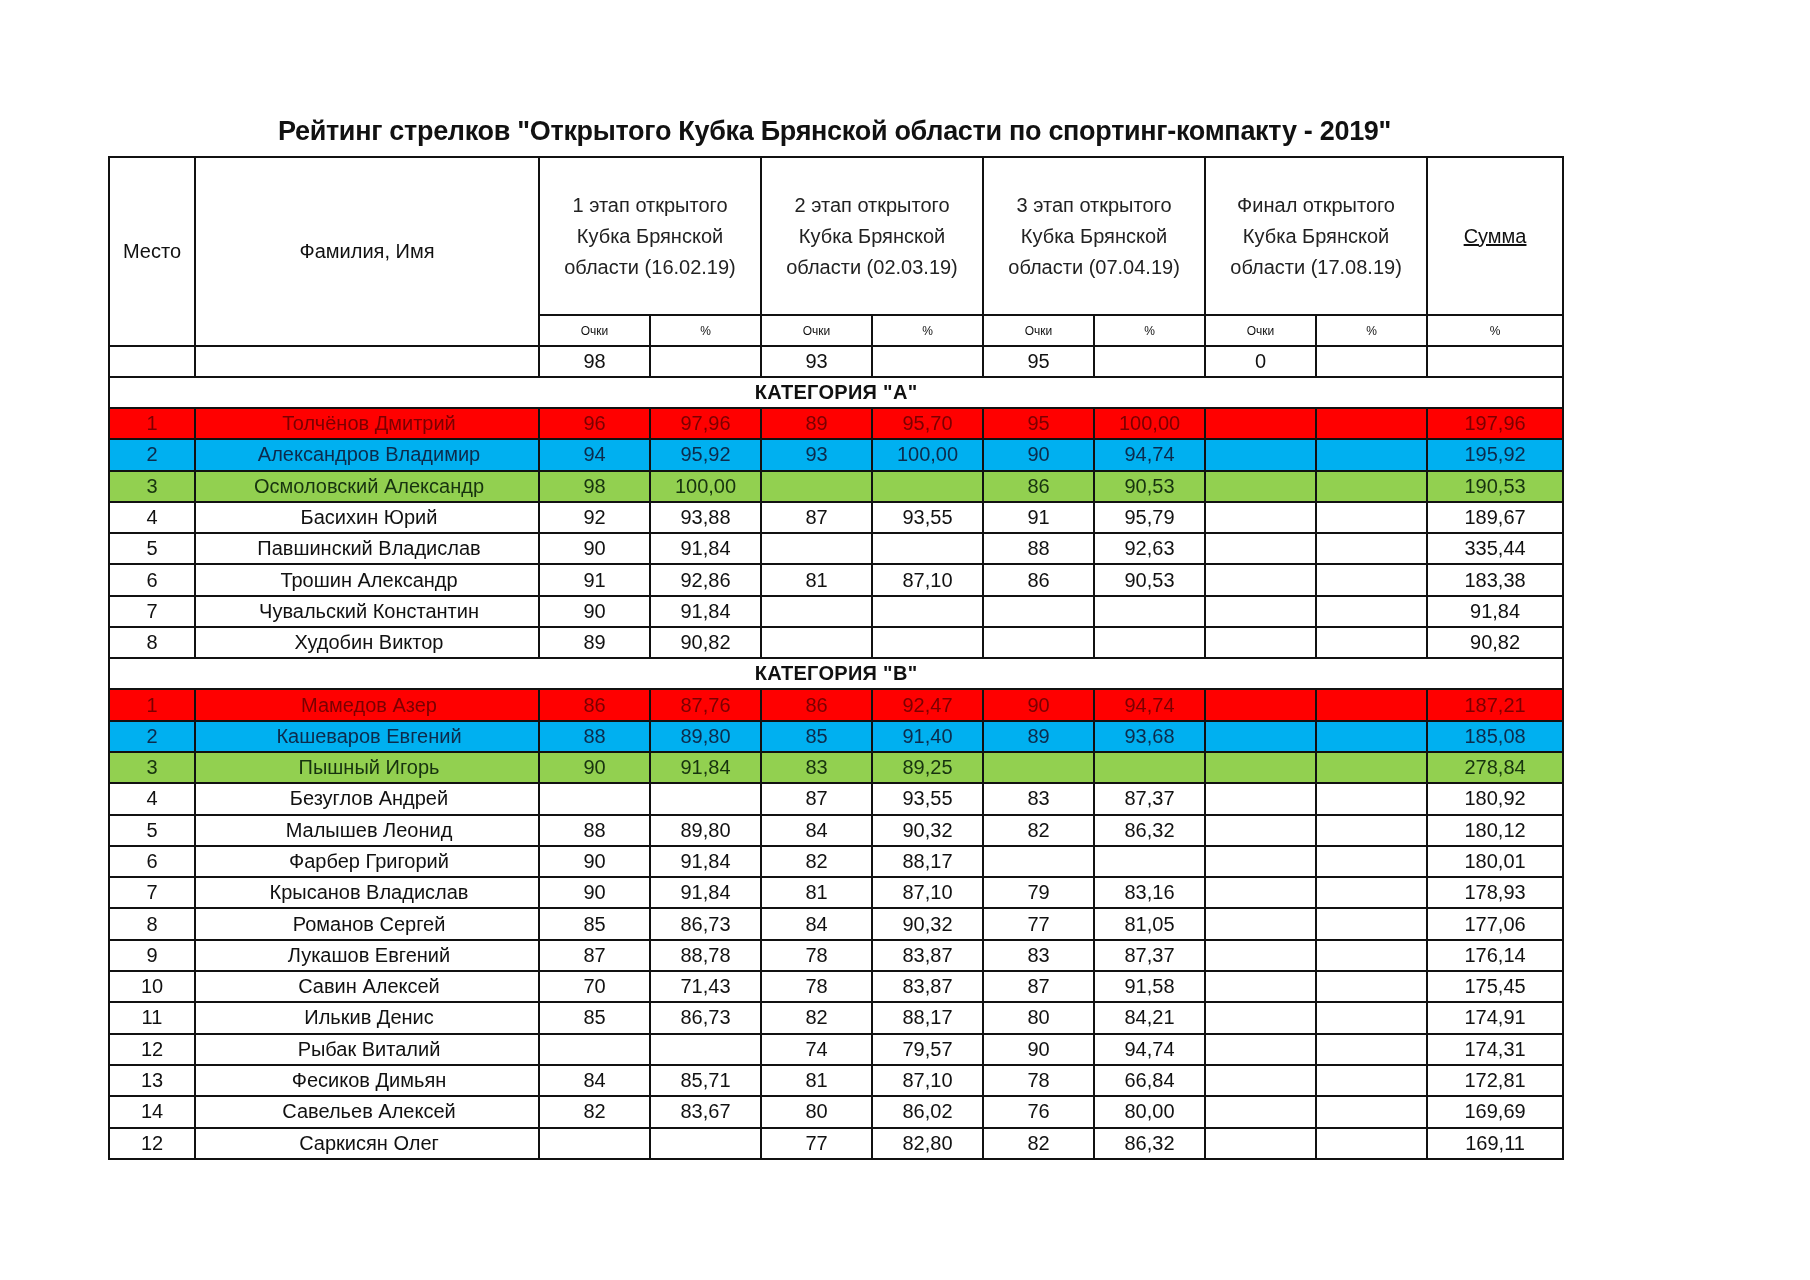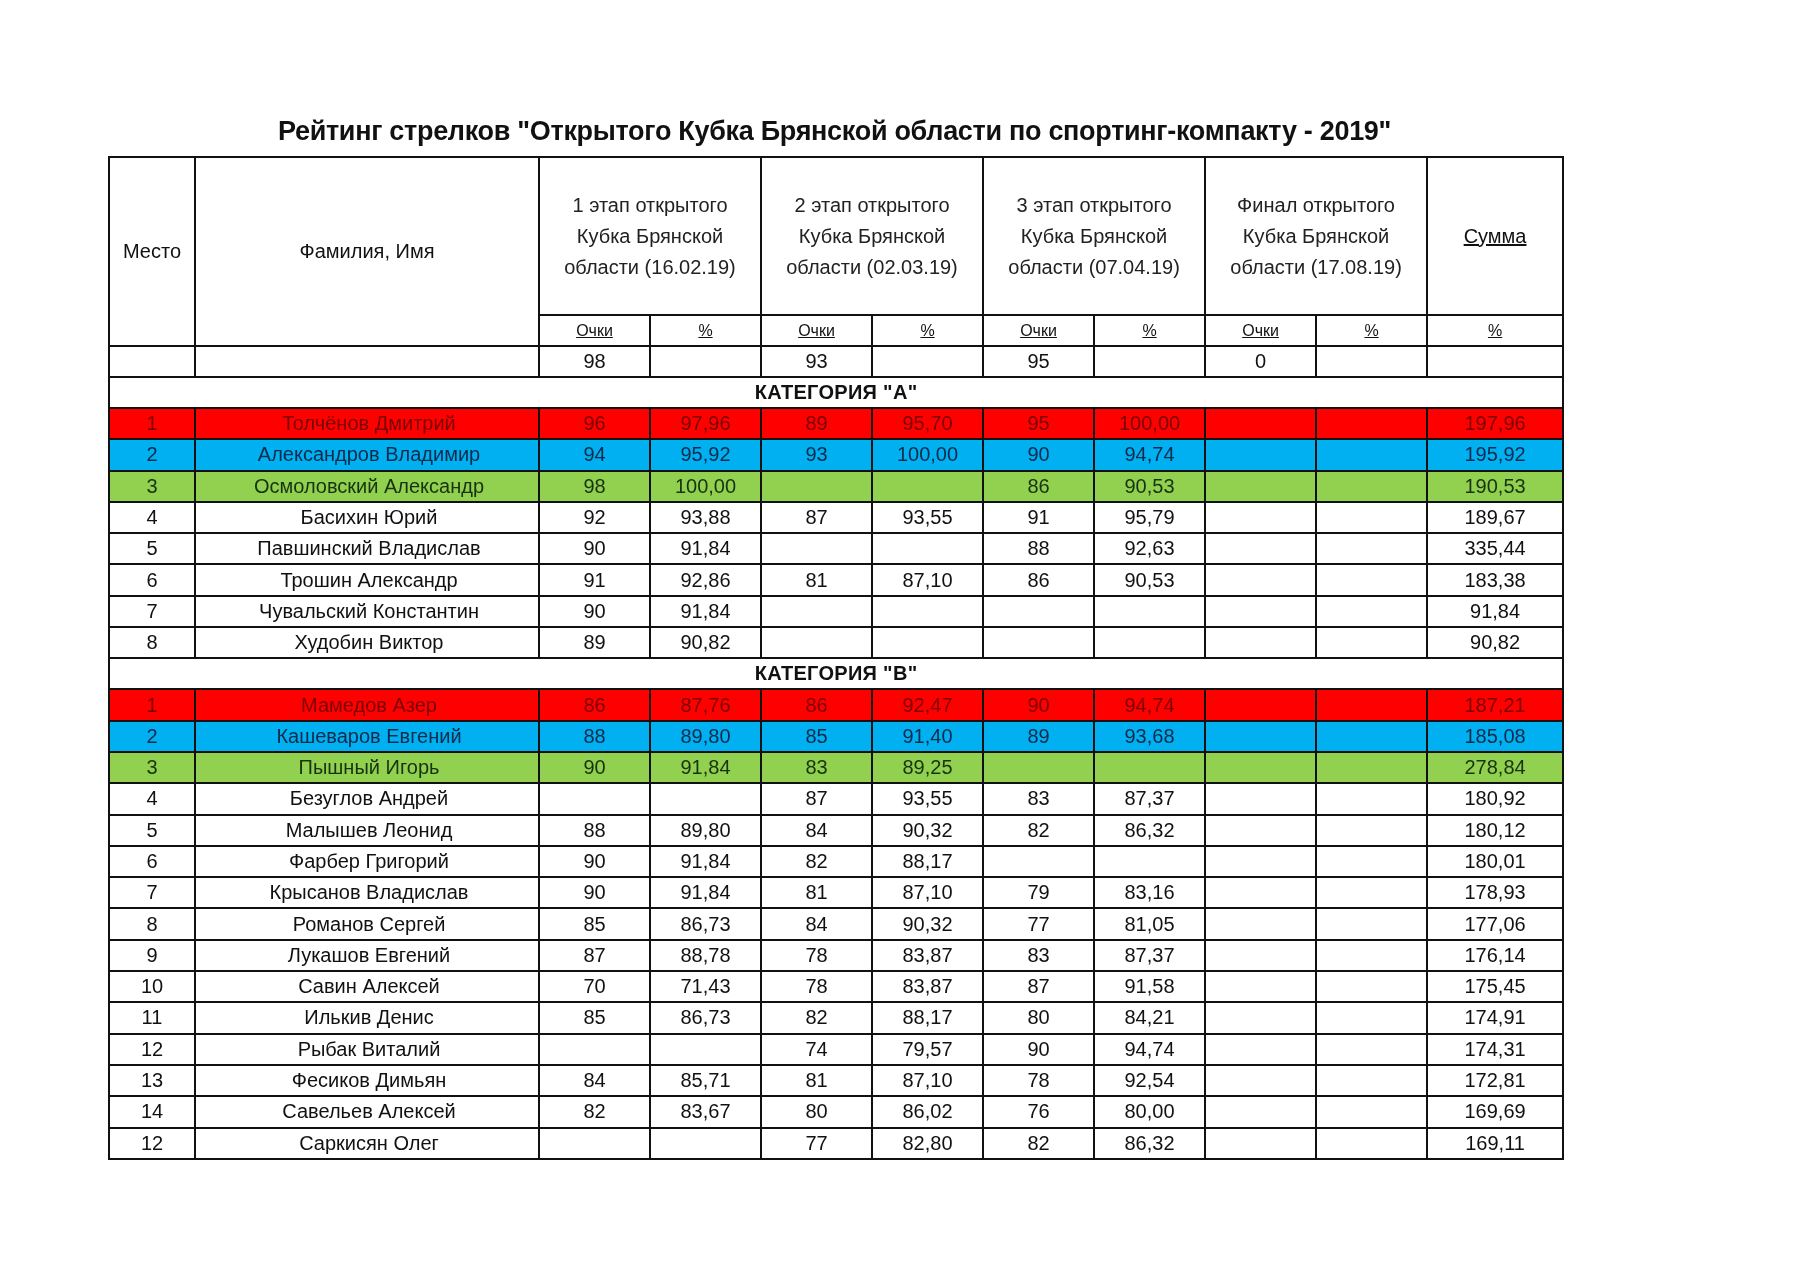--- a/index.html
+++ b/index.html
@@ -12,21 +12,21 @@
   table.rating td, table.rating th { border:2px solid #111; padding:0; text-align:center;
                  font-size:20px; font-weight:normal; overflow:hidden; white-space:nowrap; }
   col.c-place { width:86px; }
   col.c-name { width:344px; }
   col.c-num { width:111px; }
   col.c-sum { width:136px; }
   tr.h-main th { height:156px; }
   th.stage { white-space:normal; line-height:31px; font-size:20px; color:#222; }
   th.stage span { display:block; }
   th.sum-head { font-weight:bold; font-size:23px;text-decoration:underline; }
-  tr.h-sub th { height:29px; font-size:16px;text-decoration:underline; }
+  tr.h-sub th { height:29px; font-size:12px; }
   tr.h-max td { height:29px; font-size:20px; }
   tr.cat td { height:29px; font-weight:bold; font-size:20px; letter-spacing:0.3px; }
   tr.row td { height:29.3px; font-size:20px; }
   td.name { text-align:left; padding-left:4px !important; }
   td.pct, td.sum { font-weight:bold; }
   tr.gold td { background:#ff0000; color:#7a0000; }
   tr.silver td { background:#00b0f0; color:#0c2b4c; }
   tr.bronze td { background:#92d050; color:#17330f; }
 </style>
 </head>
@@ -367,21 +367,21 @@
         <td class="sum">174,31</td>
       </tr>
       <tr class="row">
         <td>13</td>
         <td class="name">Фесиков Димьян</td>
         <td>84</td>
         <td class="pct">85,71</td>
         <td>81</td>
         <td class="pct">87,10</td>
         <td>78</td>
-        <td class="pct">92,54</td>
+        <td class="pct">66,84</td>
         <td></td>
         <td class="pct"></td>
         <td class="sum">172,81</td>
       </tr>
       <tr class="row">
         <td>14</td>
         <td class="name">Савельев Алексей</td>
         <td>82</td>
         <td class="pct">83,67</td>
         <td>80</td>

